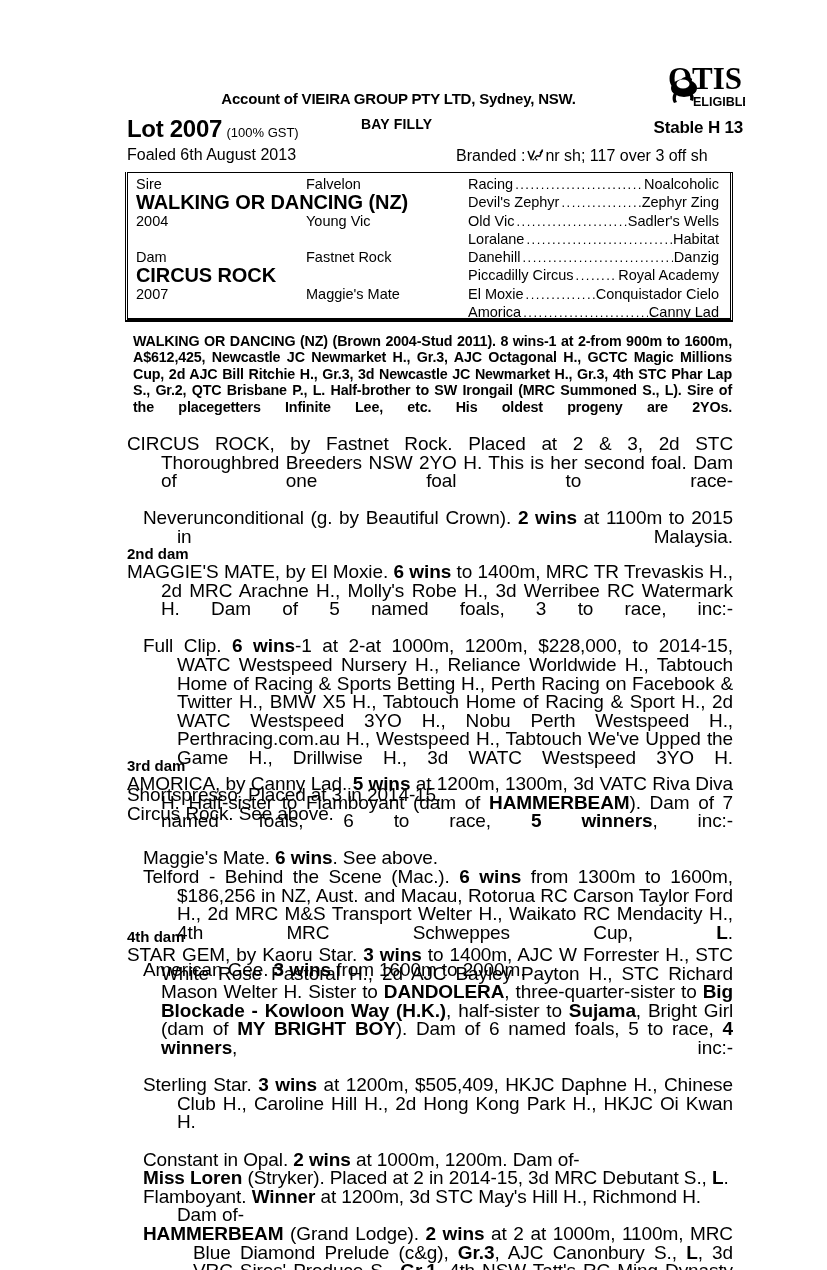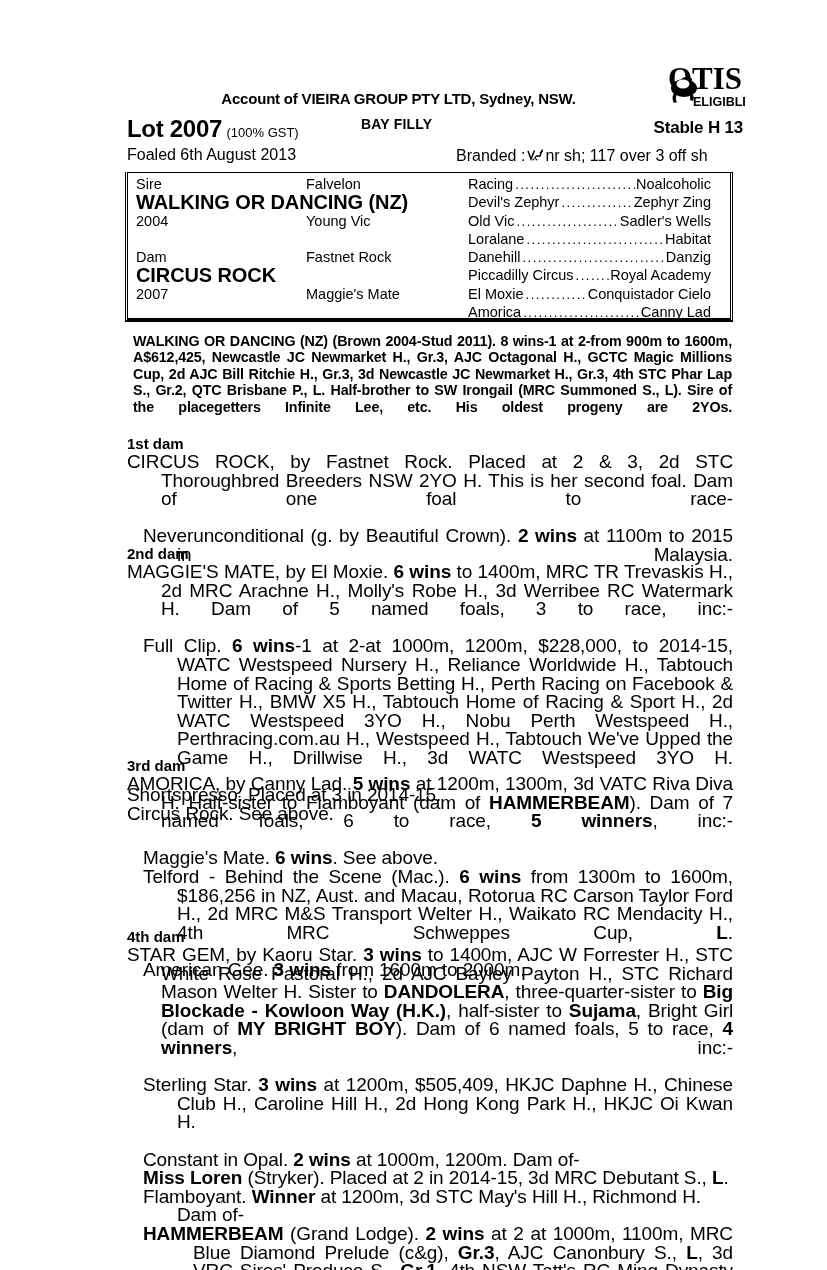--- a/index.html
+++ b/index.html
@@ -108,21 +108,21 @@
     position: absolute;
     left: 110px;
     top: 172px;
     width: 608px;
     height: 150px;
     border-left: 3px double #000;
     border-right: 3px double #000;
     border-top: 1.5px solid #000;
     border-bottom: 4px solid #000;
     box-sizing: border-box;
-    padding: 2px 12px 0 0;
+    padding: 2px 4px 0 0;
   }
   .ped-row {
     height: 18.3px;
     position: relative;
     font-size: 14.5px;
     line-height: 18.3px;
   }
   .ped-c1 {
     position: absolute;
     left: 8px; top: 0;
@@ -314,21 +314,20 @@
           <span class="leader">................................................................................</span>
           <span class="nm2">Canny Lad</span>
         </div>
       </div>
     </div>
 
   <div class="sire-blurb">WALKING OR DANCING (NZ) (Brown 2004-Stud 2011). 8 wins-1 at 2-from 900m to 1600m, A$612,425, Newcastle JC Newmarket H., Gr.3, AJC Octagonal H., GCTC Magic Millions Cup, 2d AJC Bill Ritchie H., Gr.3, 3d Newcastle JC Newmarket H., Gr.3, 4th STC Phar Lap S., Gr.2, QTC Brisbane P., L. Half-brother to SW Irongail (MRC Summoned S., L). Sire of the placegetters Infinite Lee, etc. His oldest progeny are 2YOs.</div>
 
   <div id="dams-root">
       <div class="damsec" style="top: 435px;">
-        <div class="damhdr">1st dam</div>
         <p class="e i1">CIRCUS ROCK, by Fastnet Rock. Placed at 2 &amp; 3, 2d STC Thoroughbred Breeders NSW 2YO H. This is her second foal. Dam of one foal to race-</p>
         <p class="e i2">Neverunconditional (g. by Beautiful Crown). <b>2 wins</b> at 1100m to 2015 in Malaysia.</p>
       </div>
       <div class="damsec" style="top: 545px;">
         <div class="damhdr">2nd dam</div>
         <p class="e i1">MAGGIE'S MATE, by El Moxie. <b>6 wins</b> to 1400m, MRC TR Trevaskis H., 2d MRC Arachne H., Molly's Robe H., 3d Werribee RC Watermark H. Dam of 5 named foals, 3 to race, inc:-</p>
         <p class="e i2">Full Clip. <b>6 wins</b>-1 at 2-at 1000m, 1200m, $228,000, to 2014-15, WATC Westspeed Nursery H., Reliance Worldwide H., Tabtouch Home of Racing &amp; Sports Betting H., Perth Racing on Facebook &amp; Twitter H., BMW X5 H., Tabtouch Home of Racing &amp; Sport H., 2d WATC Westspeed 3YO H., Nobu Perth Westspeed H., Perthracing.com.au H., Westspeed H., Tabtouch We've Upped the Game H., Drillwise H., 3d WATC Westspeed 3YO H.</p>
         <p class="e i1 nj">Shortspresso. Placed at 3 in 2014-15.</p>
         <p class="e i1 nj">Circus Rock. See above.</p>
       </div>

